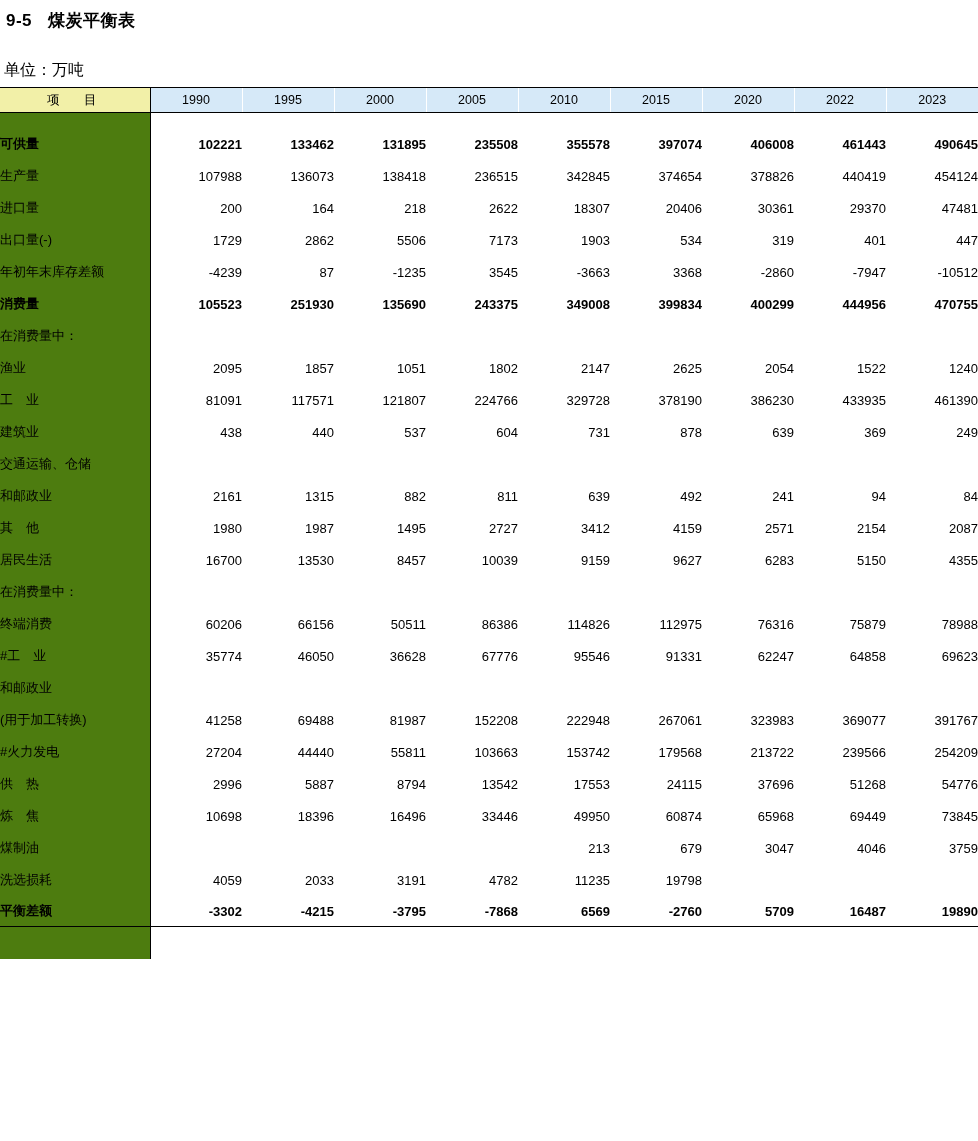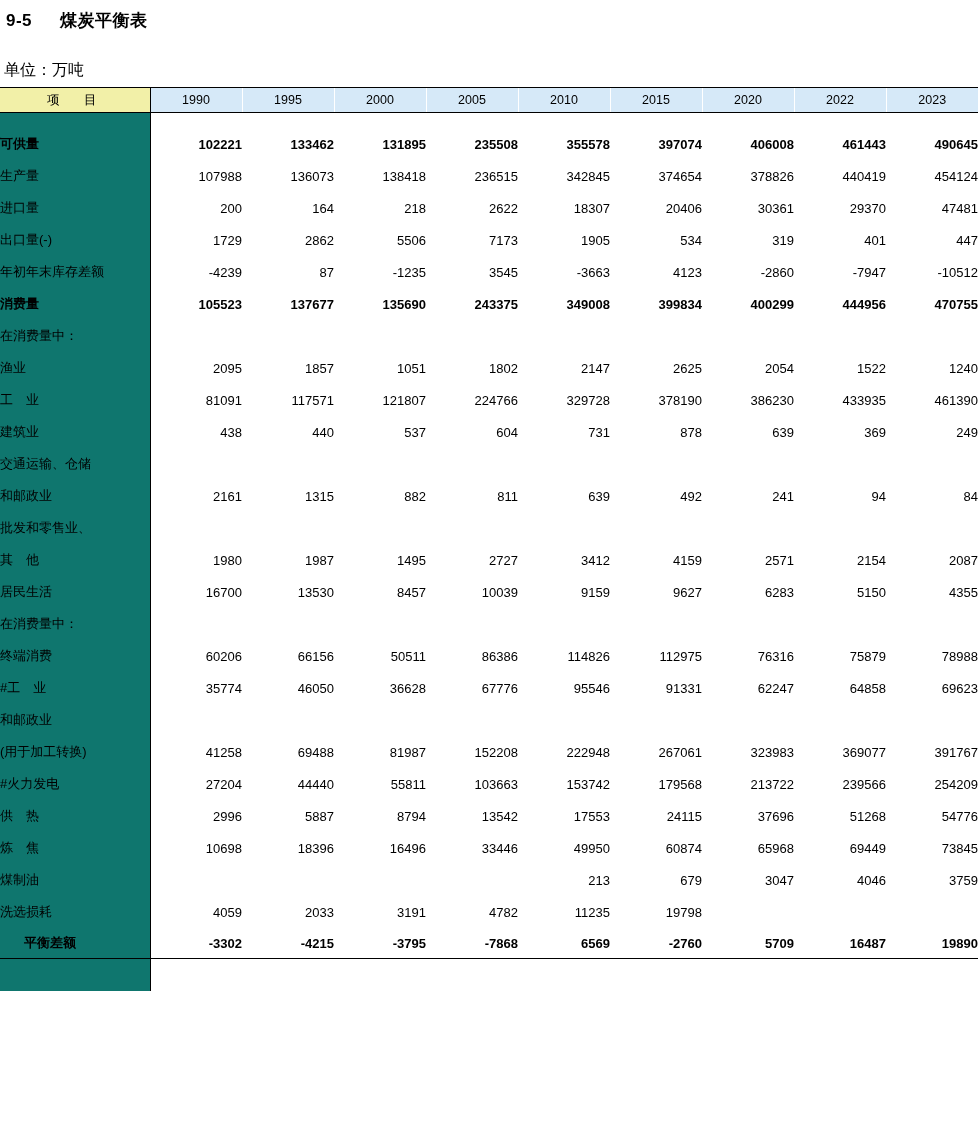--- a/index.html
+++ b/index.html
@@ -22,21 +22,21 @@
     box-sizing: border-box;
     padding: 0;
   }
   .title {
     font-size: 17px;
     font-weight: bold;
     margin: 9px 0 0 6px;
     letter-spacing: 0.5px;
   }
   .title .num {
-    margin-right: 28px;
+    margin-right: 16px;
   }
   .unit {
     font-size: 16px;
     margin: 28px 0 6px 4px;
   }
   table.balance {
     border-collapse: collapse;
     width: 978px;
     table-layout: fixed;
     font-size: 12.5px;
@@ -60,21 +60,21 @@
     background: #f2f0a8;
     border-right: 1.5px solid #000;
     letter-spacing: 6px;
     padding-left: 0;
   }
   th.year-col {
     border-left: 1px solid #ffffff;
   }
   
   td.label {
-    background: #0f766e;
+    background: #4d7c0f;
     border-right: 1.5px solid #000;
     height: 32px;
     vertical-align: middle;
     font-size: 13px;
     white-space: nowrap;
   }
   td.num {
     text-align: right;
     padding-right: 14px;
     height: 32px;
@@ -84,21 +84,20 @@
   }
   tr.bold td.label, tr.bold td.num {
     font-weight: bold;
   }
   tr.spacer td {
     height: 14px;
   }
   tr.lastline td {
     border-bottom: 1.5px solid #000;
     height: 30px;
-    padding-left: 24px;
   }
   .i0 { padding-left: 4px; }
   .i1 { padding-left: 14px; }
   .i2 { padding-left: 26px; }
   .i3 { padding-left: 38px; }
 </style>
 </head>
 <body>
 
 <div class="page">
@@ -177,42 +176,42 @@
           <td class="num">30361</td>
           <td class="num">29370</td>
           <td class="num">47481</td>
         </tr>
         <tr>
           <td class="label i1">出口量(-)</td>
           <td class="num">1729</td>
           <td class="num">2862</td>
           <td class="num">5506</td>
           <td class="num">7173</td>
-          <td class="num">1905</td>
+          <td class="num">1903</td>
           <td class="num">534</td>
           <td class="num">319</td>
           <td class="num">401</td>
           <td class="num">447</td>
         </tr>
         <tr>
           <td class="label i1">年初年末库存差额</td>
           <td class="num">-4239</td>
           <td class="num">87</td>
           <td class="num">-1235</td>
           <td class="num">3545</td>
           <td class="num">-3663</td>
-          <td class="num">4123</td>
+          <td class="num">3368</td>
           <td class="num">-2860</td>
           <td class="num">-7947</td>
           <td class="num">-10512</td>
         </tr>
         <tr class="bold">
           <td class="label i0">消费量</td>
           <td class="num">105523</td>
-          <td class="num">137677</td>
+          <td class="num">251930</td>
           <td class="num">135690</td>
           <td class="num">243375</td>
           <td class="num">349008</td>
           <td class="num">399834</td>
           <td class="num">400299</td>
           <td class="num">444956</td>
           <td class="num">470755</td>
         </tr>
         <tr>
           <td class="label i1">在消费量中：</td>
@@ -278,32 +277,20 @@
           <td class="label i3">和邮政业</td>
           <td class="num">2161</td>
           <td class="num">1315</td>
           <td class="num">882</td>
           <td class="num">811</td>
           <td class="num">639</td>
           <td class="num">492</td>
           <td class="num">241</td>
           <td class="num">94</td>
           <td class="num">84</td>
-        </tr>
-        <tr>
-          <td class="label i2">批发和零售业、</td>
-          <td class="num"></td>
-          <td class="num"></td>
-          <td class="num"></td>
-          <td class="num"></td>
-          <td class="num"></td>
-          <td class="num"></td>
-          <td class="num"></td>
-          <td class="num"></td>
-          <td class="num"></td>
         </tr>
         <tr>
           <td class="label i2">其　他</td>
           <td class="num">1980</td>
           <td class="num">1987</td>
           <td class="num">1495</td>
           <td class="num">2727</td>
           <td class="num">3412</td>
           <td class="num">4159</td>
           <td class="num">2571</td>

